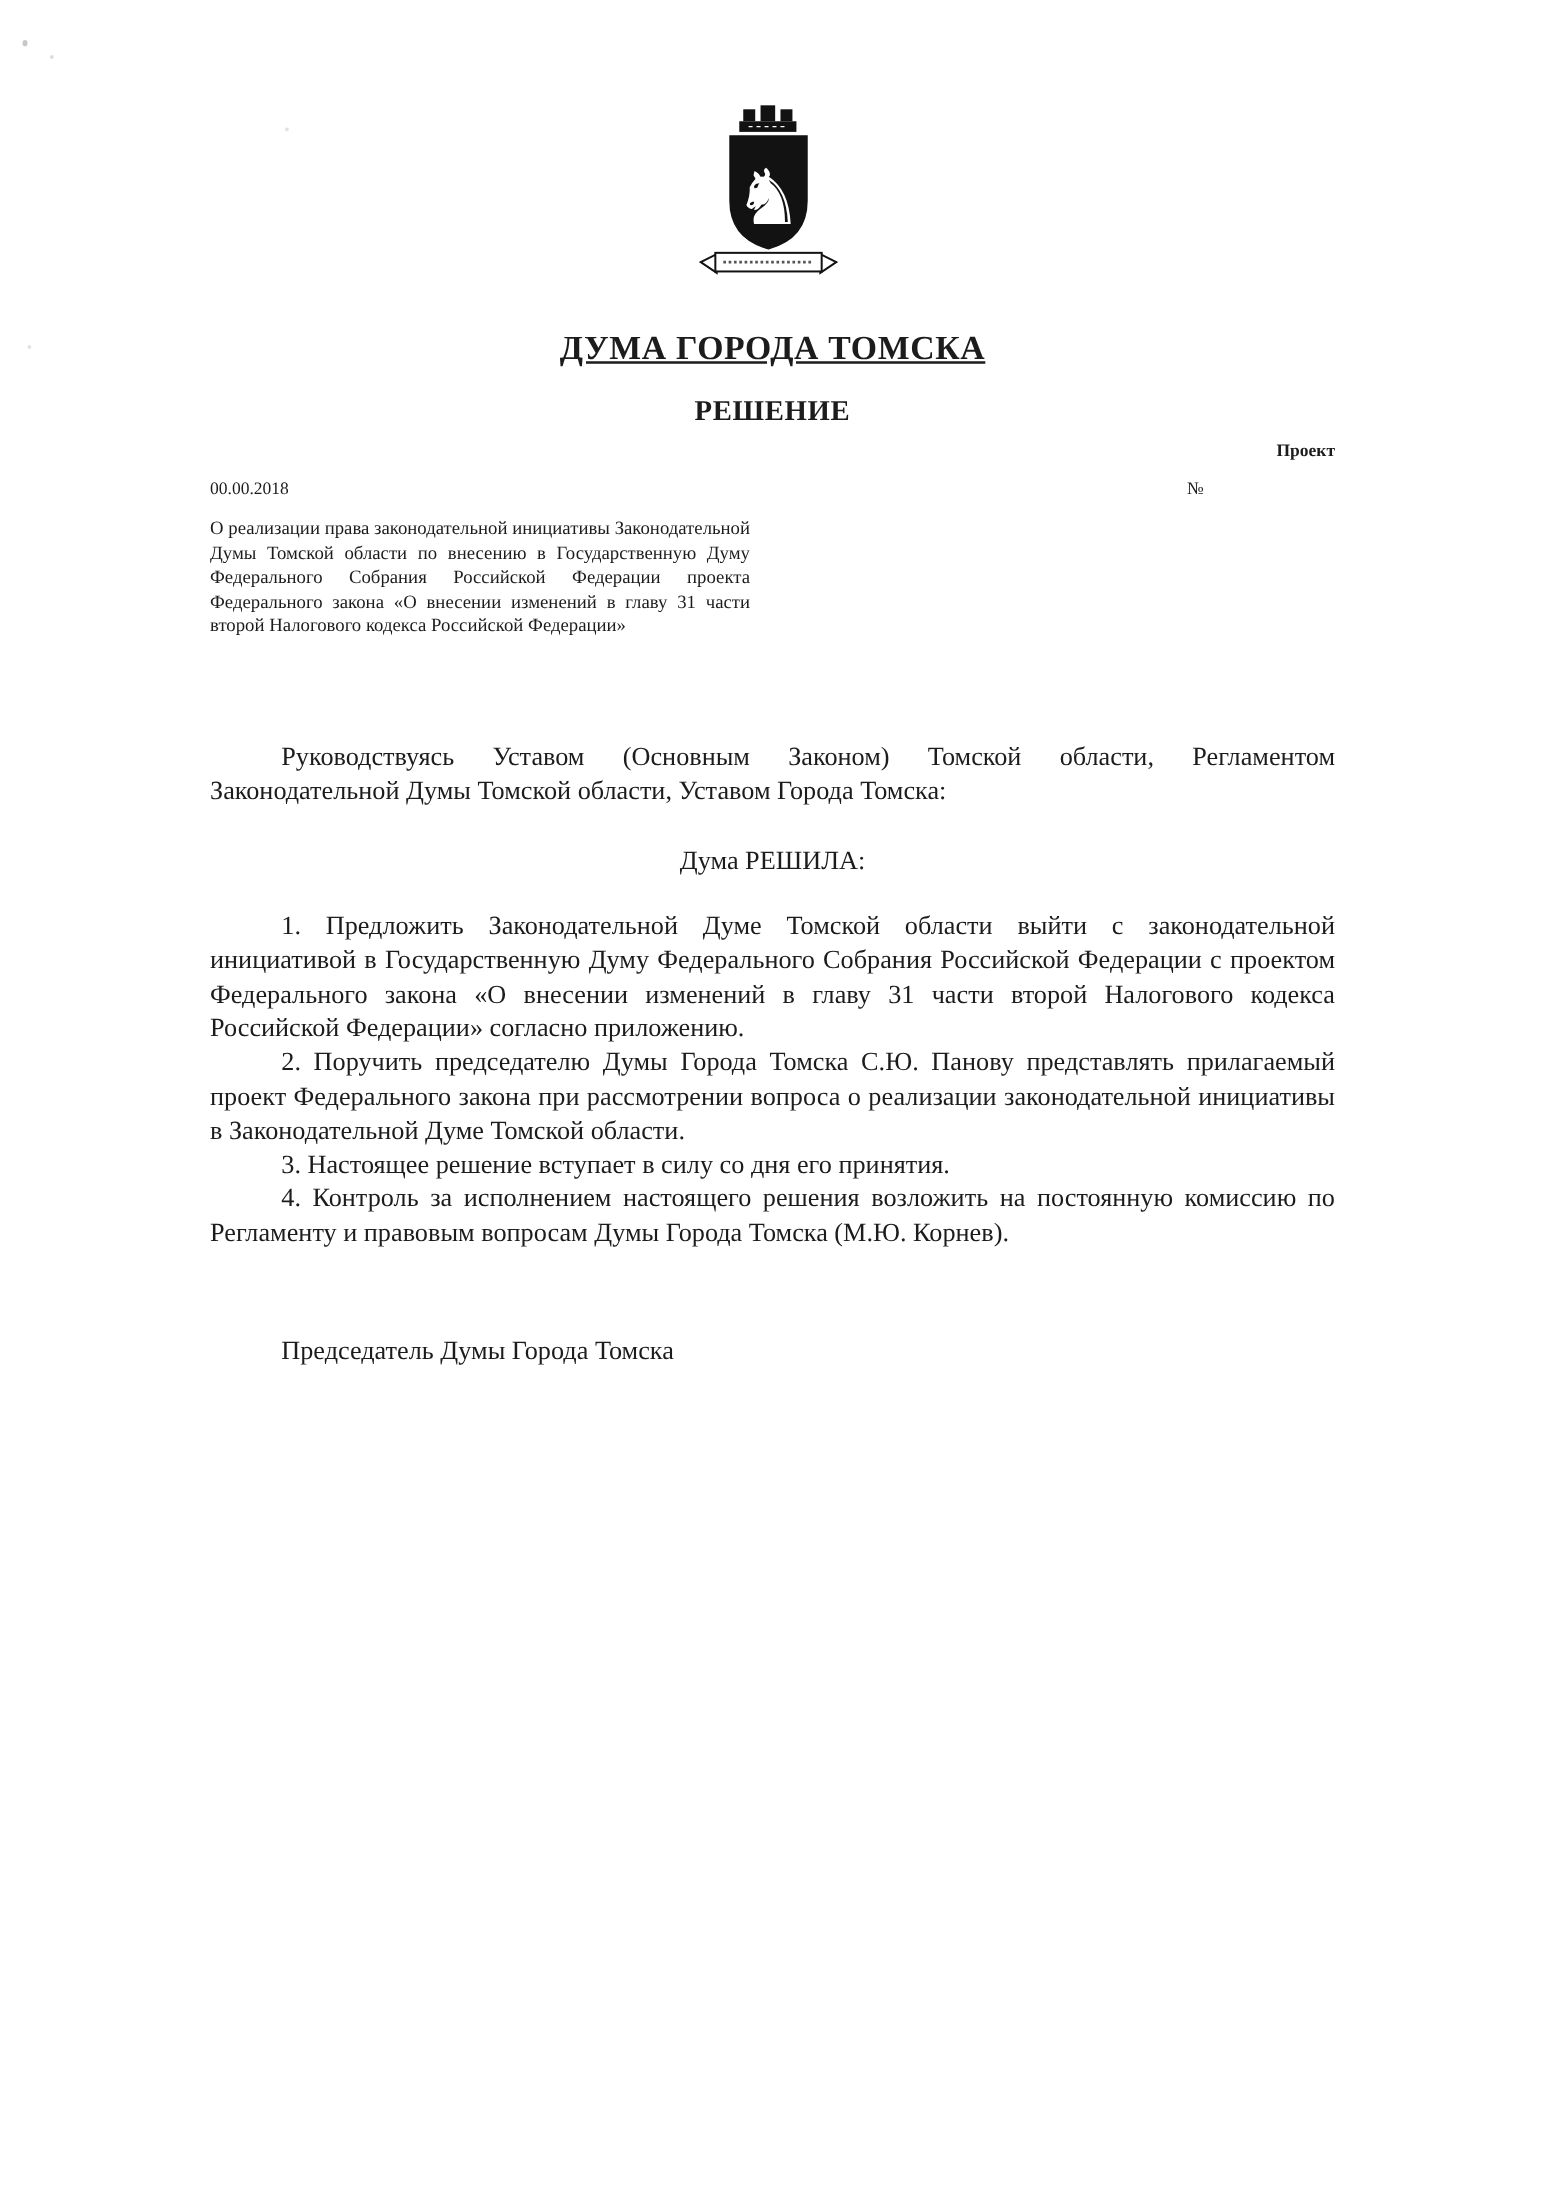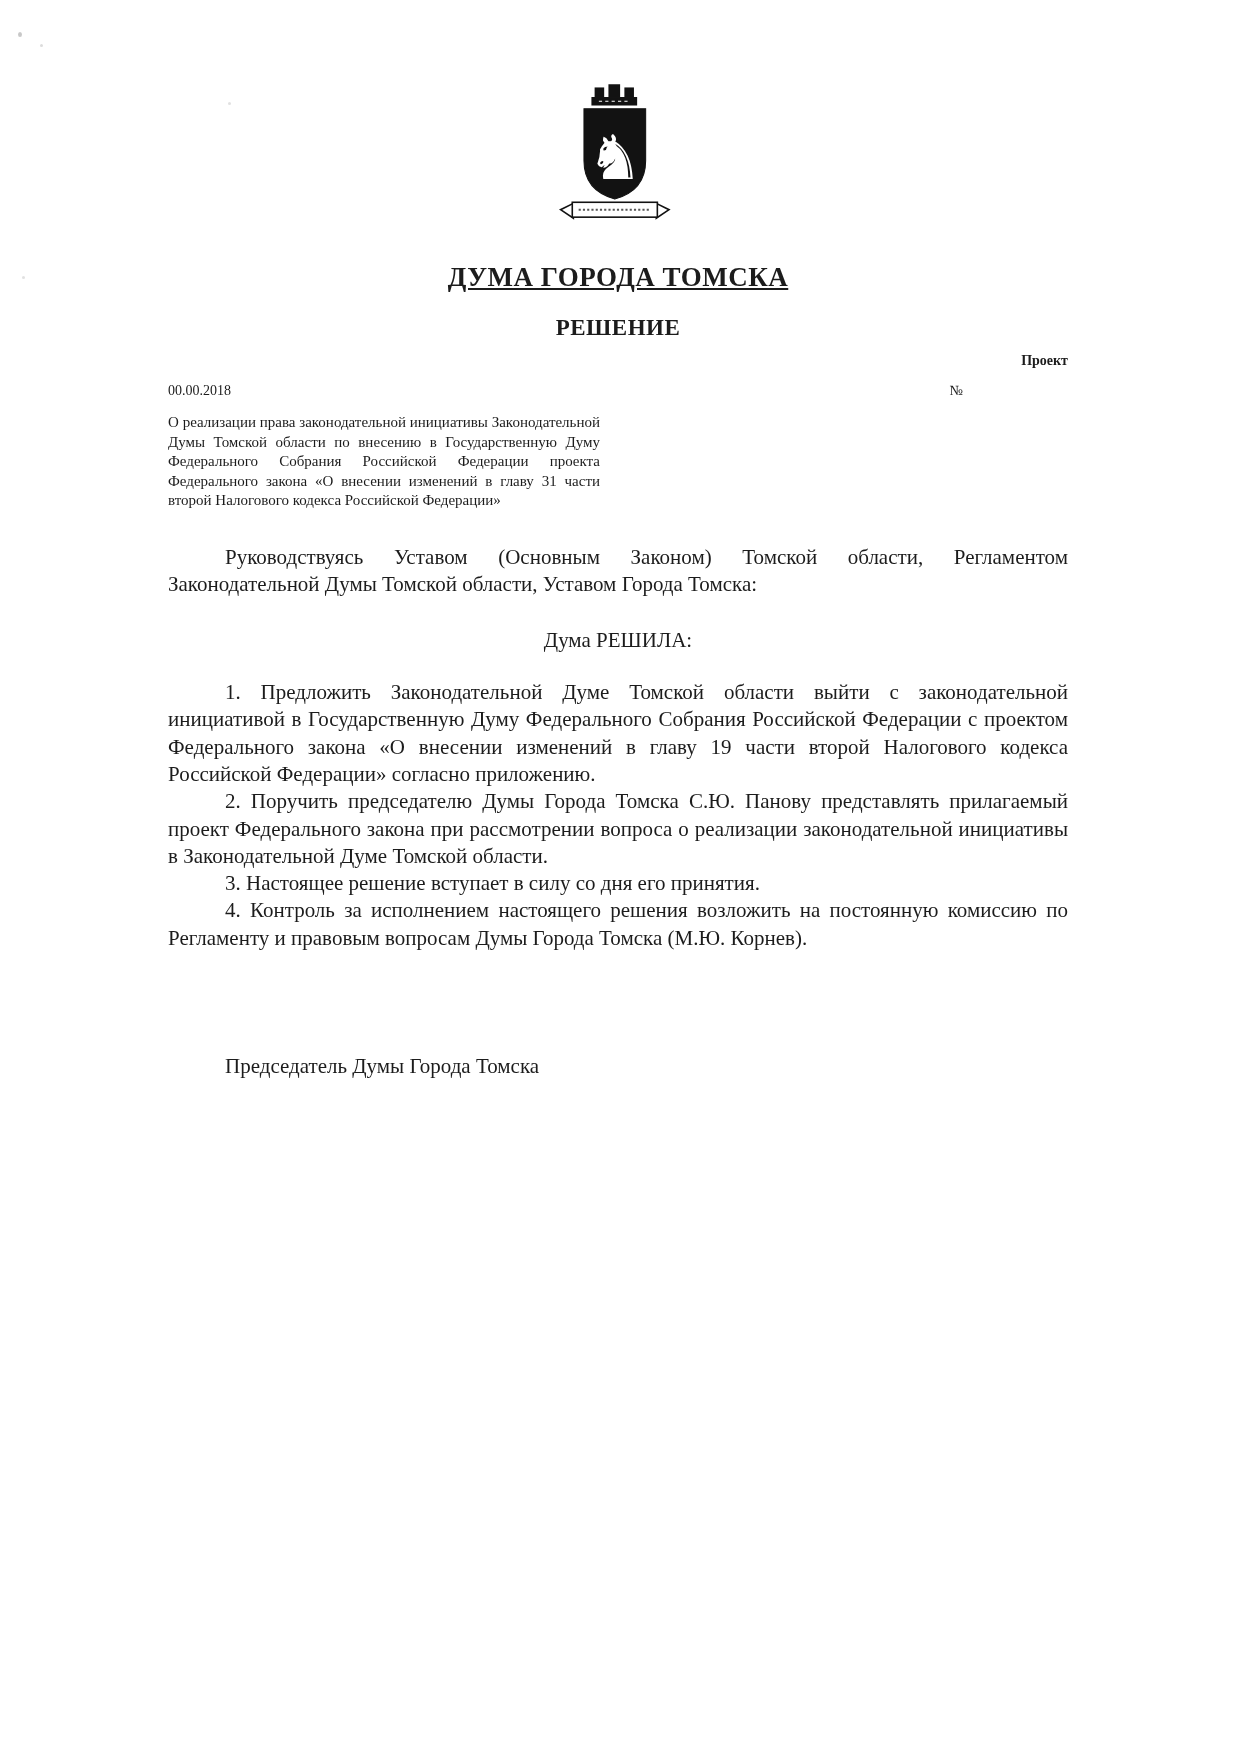--- a/index.html
+++ b/index.html
@@ -66,30 +66,30 @@
   }
 
   
   .body-par {
     margin: 0;
     font-size: 21px;
     line-height: 1.3;
     text-align: justify;
     text-indent: 57px;
   }
-  .preamble { margin-top: 33px; }
+  .preamble { margin-top: 80px; }
   .resolution-heading {
     margin-top: 30px;
     text-align: center;
     font-size: 21px;
   }
   .items { margin-top: 26px; }
 
   
-  .signature { margin-top: 102px; font-size: 21px; }
+  .signature { margin-top: 68px; font-size: 21px; }
   .signature-title { margin-left: 57px; }
   .signature-name  { margin-left: 287px; margin-top: 6px; }
 
   
   .speck {
     position: absolute;
     background: #9a9a9a;
     border-radius: 50%;
     opacity: 0.55;
   }
@@ -145,21 +145,21 @@
       <span class="doc-number">№</span>
     </div>
 
     <div class="subject">О реализации права законодательной инициативы Законодательной Думы Томской области по внесению в Государственную Думу Федерального Собрания Российской Федерации проекта Федерального закона «О внесении изменений в главу 31 части второй Налогового кодекса Российской Федерации»</div>
 
     <p class="body-par preamble">Руководствуясь Уставом (Основным Законом) Томской области, Регламентом Законодательной Думы Томской области, Уставом Города Томска:</p>
 
     <div class="resolution-heading">Дума РЕШИЛА:</div>
 
     <div class="items">
-      <p class="body-par">1. Предложить Законодательной Думе Томской области выйти с законодательной инициативой в Государственную Думу Федерального Собрания Российской Федерации с проектом Федерального закона «О внесении изменений в главу 19 части второй Налогового кодекса Российской Федерации» согласно приложению.</p>
+      <p class="body-par">1. Предложить Законодательной Думе Томской области выйти с законодательной инициативой в Государственную Думу Федерального Собрания Российской Федерации с проектом Федерального закона «О внесении изменений в главу 31 части второй Налогового кодекса Российской Федерации» согласно приложению.</p>
       <p class="body-par">2. Поручить председателю Думы Города Томска С.Ю. Панову представлять прилагаемый проект Федерального закона при рассмотрении вопроса о реализации законодательной инициативы в Законодательной Думе Томской области.</p>
       <p class="body-par">3. Настоящее решение вступает в силу со дня его принятия.</p>
       <p class="body-par">4. Контроль за исполнением настоящего решения возложить на постоянную комиссию по Регламенту и правовым вопросам Думы Города Томска (М.Ю. Корнев).</p>
     </div>
 
     <div class="signature">
       <div class="signature-title">Председатель Думы Города Томска</div>
     </div>
 
   </div>

